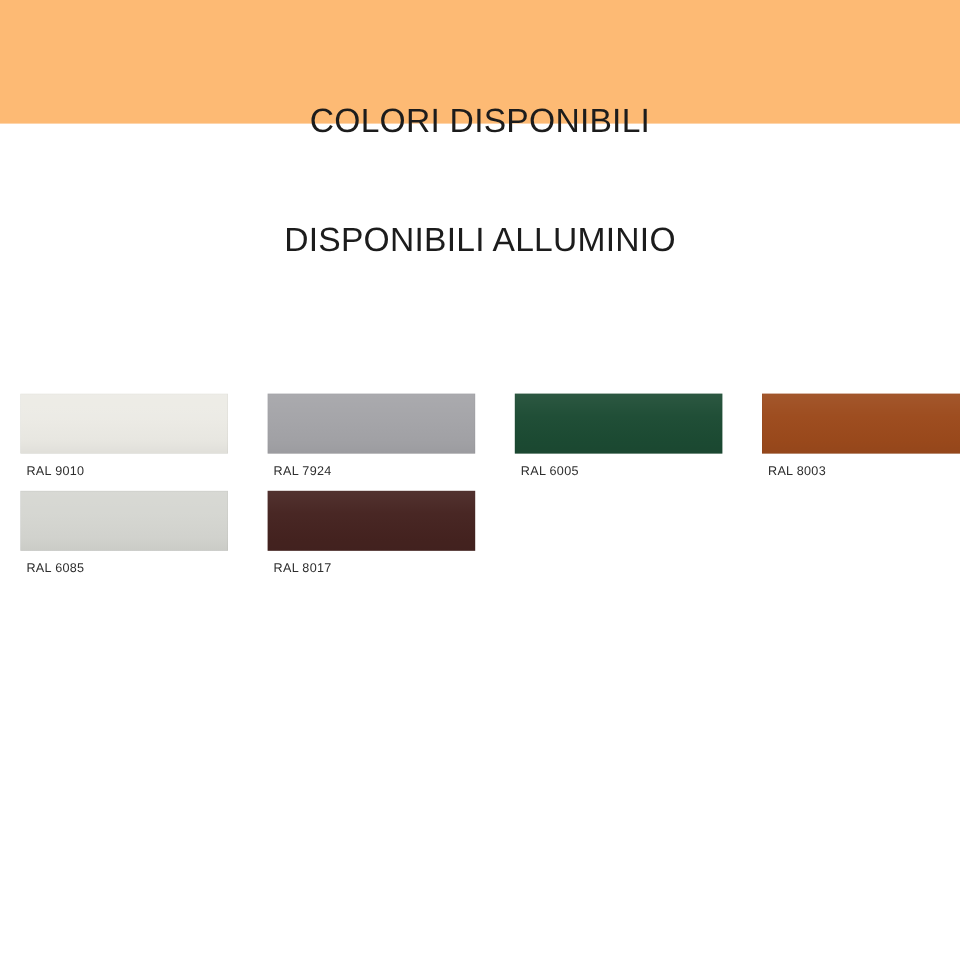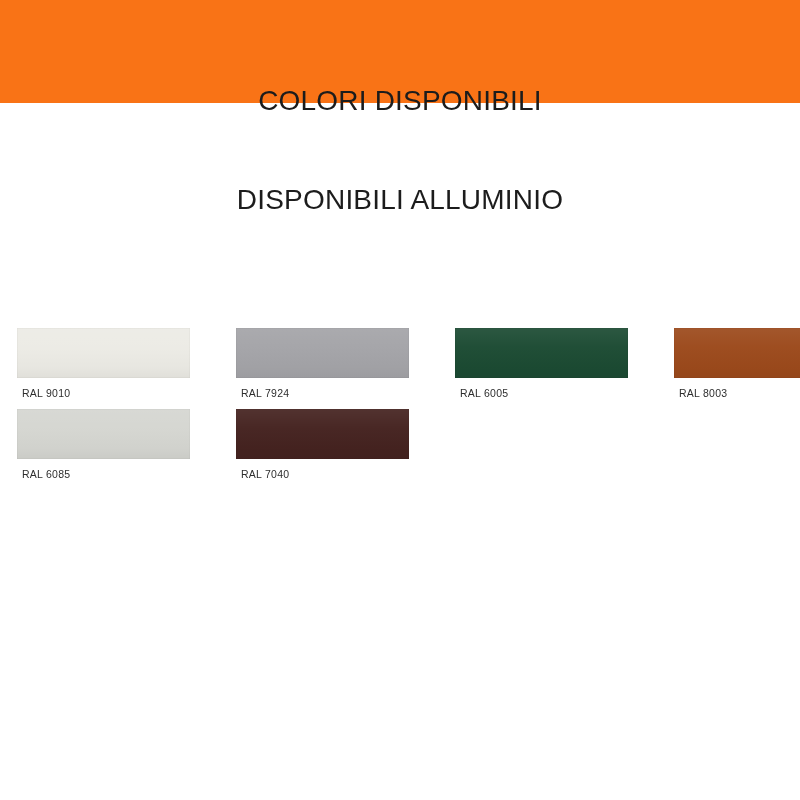--- a/index.html
+++ b/index.html
@@ -48,21 +48,21 @@
   .swatch-area {
     position: absolute;
     left: 17px;
     top: 328px;
     width: 774px;
   }
   .swatch-row {
     display: flex;
     flex-direction: row;
     align-items: flex-end;
-    column-gap: 46px;
+    column-gap: 33px;
   }
   .swatch-row + .swatch-row {
     margin-top: 10px;
   }
   .swatch-cell {
     width: 173px;
     display: flex;
     flex-direction: column;
   }
   .swatch-chip {
@@ -93,21 +93,21 @@
     font-weight: 400;
     color: #2e2e2e;
     letter-spacing: 0.25px;
     line-height: 12px;
     white-space: nowrap;
   }
 </style>
 </head>
 <body style="background: rgb(255, 255, 255);">
 
-<div class="header-band" style="background: #f97316;">
+<div class="header-band" style="background: #fdba74;">
   <div class="header-title" style="color: rgb(28, 28, 28);">
     <span class="title-line">COLORI DISPONIBILI</span>
     <span class="title-line">DISPONIBILI ALLUMINIO</span>
   </div>
 </div>
 
 <div class="swatch-area">
 
   <div class="swatch-row">
 
@@ -136,18 +136,18 @@
   <div class="swatch-row">
 
 
     <div class="swatch-cell">
       <div class="swatch-chip" style="background-color: rgb(213, 214, 209);"></div>
       <div class="swatch-label">RAL 6085</div>
     </div>
 
     <div class="swatch-cell">
       <div class="swatch-chip" style="background-color: rgb(69, 35, 32);"></div>
-      <div class="swatch-label">RAL 7040</div>
+      <div class="swatch-label">RAL 8017</div>
     </div>
 
   </div>
 
 </div>
 
 </body></html>

